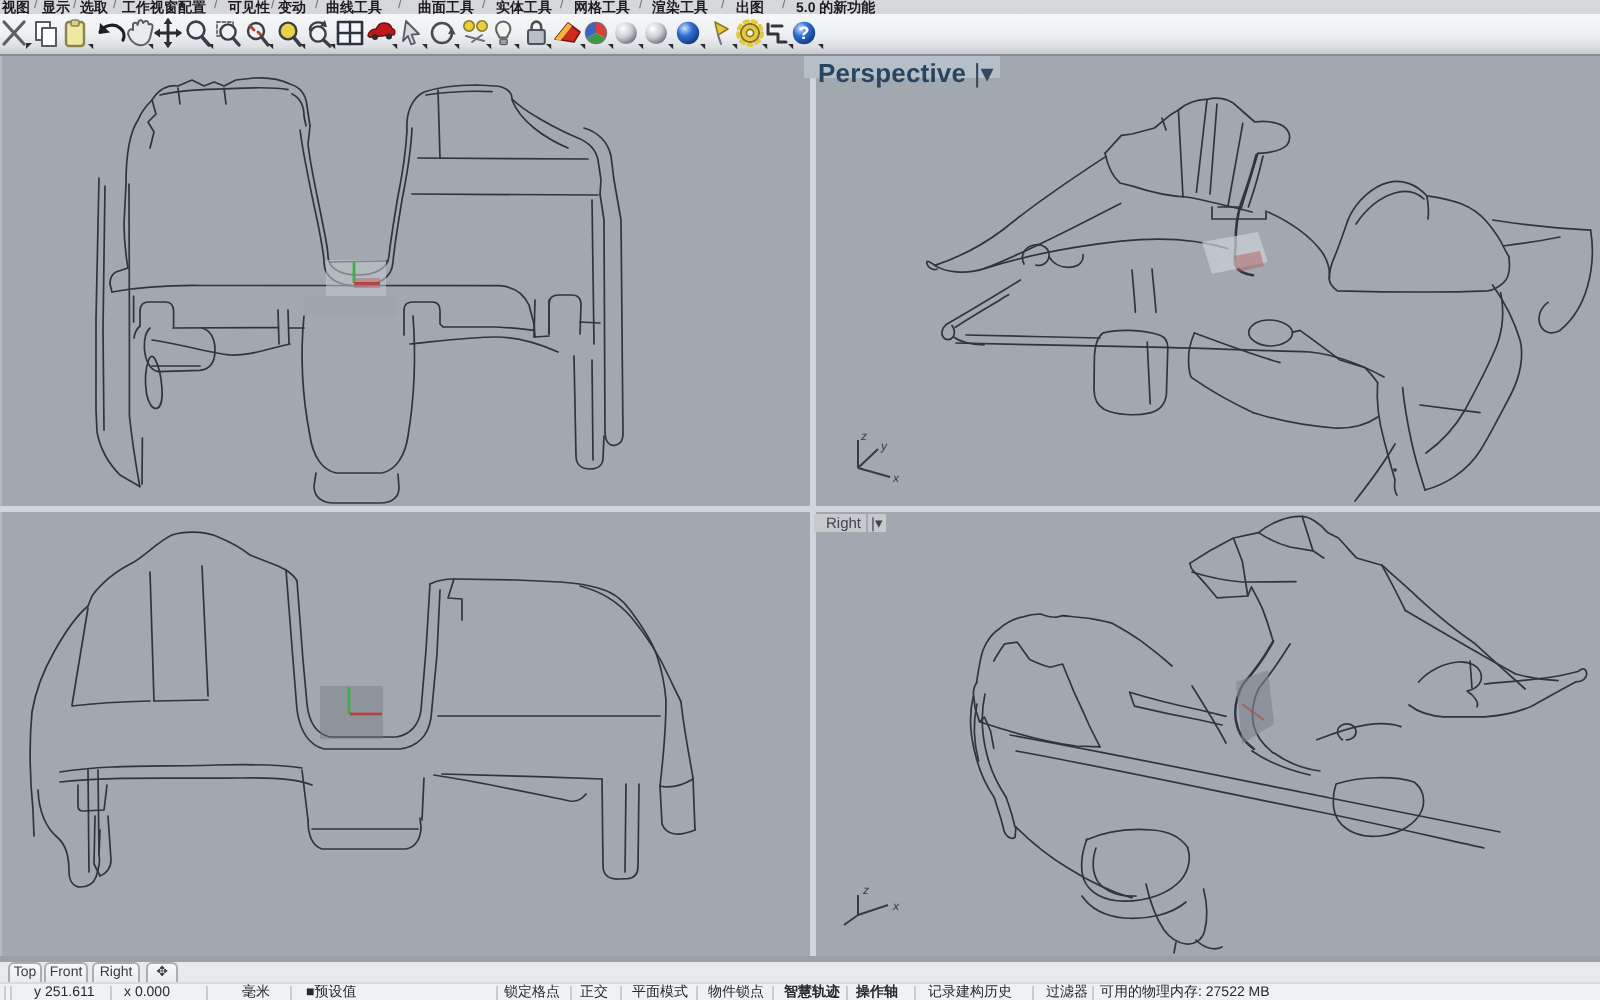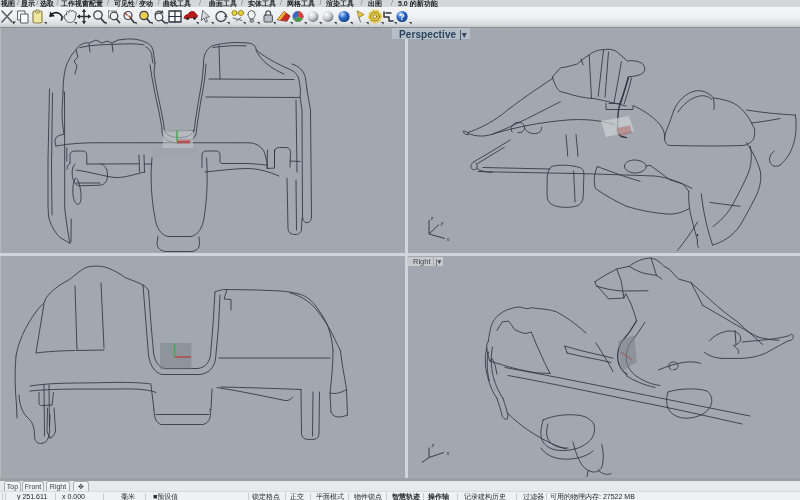--- a/index.html
+++ b/index.html
@@ -5,21 +5,21 @@
 * { margin:0; padding:0; box-sizing:border-box; }
 html,body { width:800px; height:500px; overflow:hidden; font-family:"Liberation Sans",sans-serif; }
 #app { position:relative; width:800px; height:500px; background:#a1a8af; }
 #menubar { position:absolute; left:0; top:0; width:800px; height:7px; background:#d5d7da; overflow:hidden; }
 #menubar .m { position:absolute; top:-1px; font-size:7px; font-weight:bold; color:#1c1c1e; white-space:nowrap; }
 #toolbar { position:absolute; left:0; top:7px; width:800px; height:21px;
   background:linear-gradient(#f5f6f7 0%, #eef0f1 50%, #dcdfe2 82%, #c6cace 100%);
   border-bottom:1px solid #878d93; }
 #view { position:absolute; left:0; top:28px; width:800px; height:450px; background:#a1a8af; }
 .vdiv { position:absolute; background:#cfd6dd; }
-#lab-persp { position:absolute; left:392px; top:0px; height:11px; background:#b6bec8; color:#29445f; font-weight:bold; font-size:10px; padding:1px 3px 0 7px; letter-spacing:0.1px; }
+#lab-persp { position:absolute; left:402px; top:0px; height:11px; background:#b6bec8; color:#29445f; font-weight:bold; font-size:13px; padding:1px 3px 0 7px; letter-spacing:0.1px; }
 #lab-right { position:absolute; left:407px; top:229px; height:11px; font-size:7.5px; color:#41464c; padding:0; }
 #lab-right .bx { background:#c7cacd; padding:0 2px 0 6px; }
 #lab-right .ar { background:#c7cacd; padding:0 2px; margin-left:1px; }
 #strip { position:absolute; left:0; top:478px; width:800px; height:3px; background:#9aa0a6; }
 #tabbar { position:absolute; left:0; top:481px; width:800px; height:10px; background:#e7e9eb; }
 .tab { position:absolute; top:0px; height:10px; font-size:7px; color:#3a3e43; background:linear-gradient(#f7f8f9,#e9ebed); border:1px solid #a9aeb3; border-bottom:none; border-radius:3px 3px 0 0; line-height:9px; text-align:center; }
 #status { position:absolute; left:0; top:491px; width:800px; height:9px; background:#eff1f3; font-size:7px; color:#26282b; border-top:1px solid #d8dadd; }
 #status .f { position:absolute; top:0px; line-height:9px; white-space:nowrap; }
 #status .sep { position:absolute; top:1px; height:7px; width:1px; background:#c9ccd0; }
 svg { position:absolute; }

